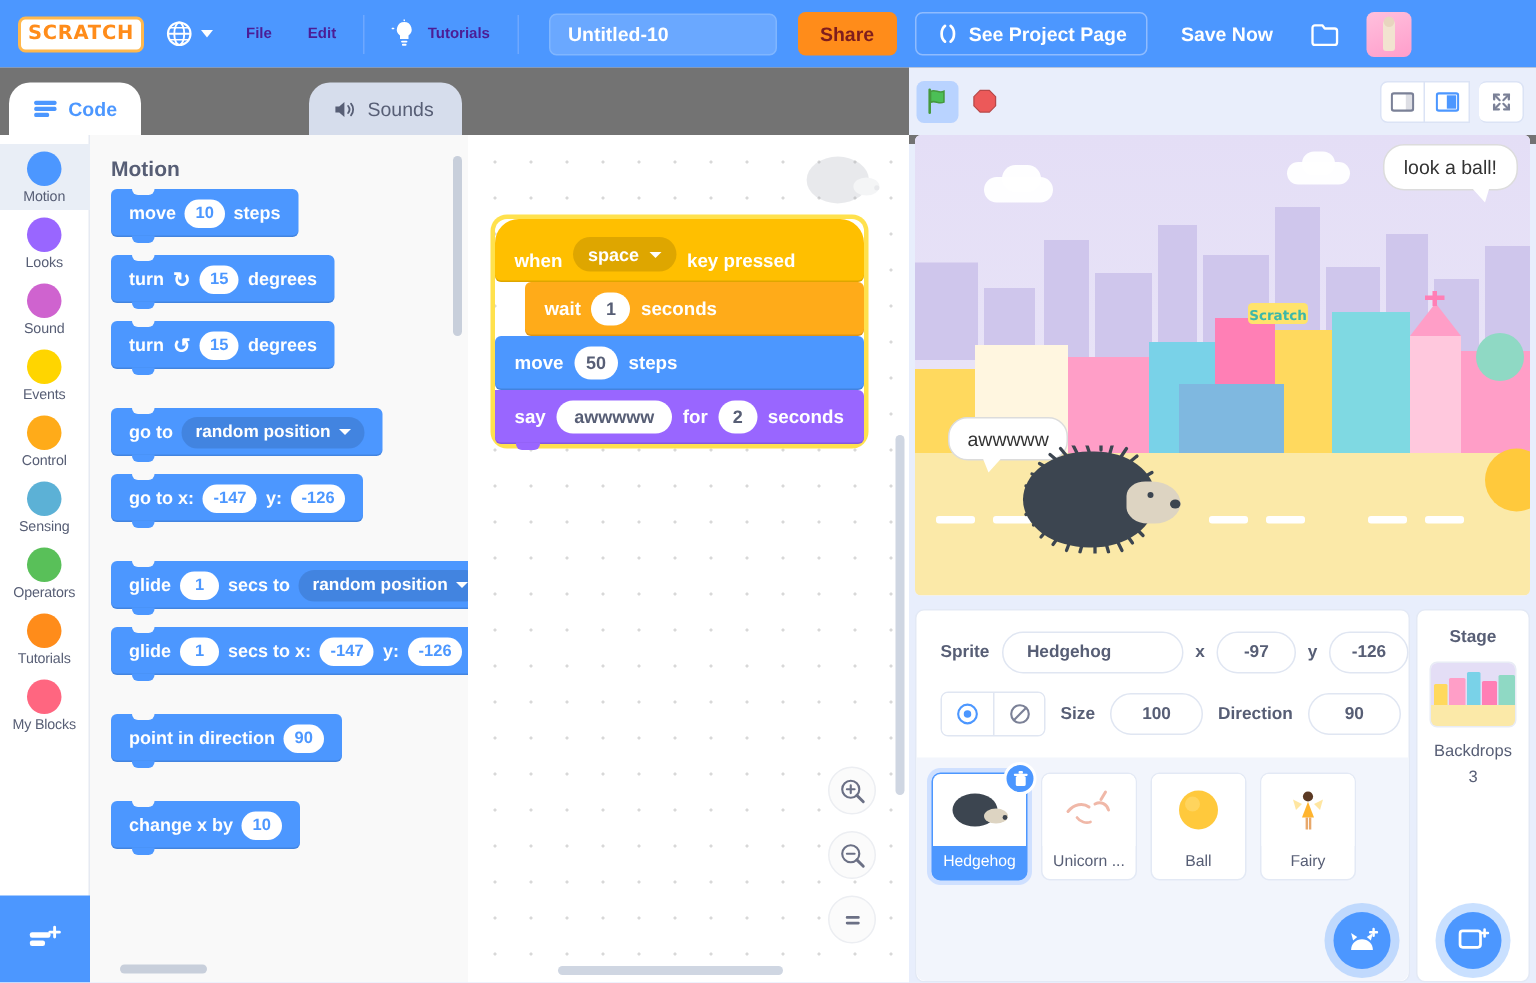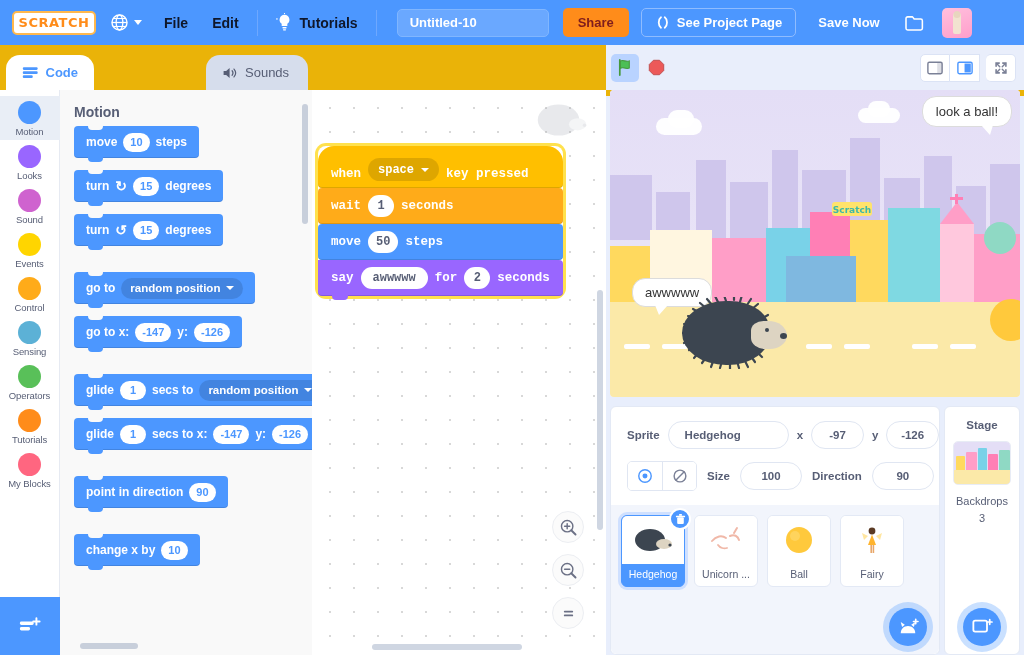--- a/index.html
+++ b/index.html
@@ -12,21 +12,21 @@
   #app { position: relative; width: 1024px; height: 655px; }
 
   
   .menubar {
     position: absolute; left: 0; top: 0; width: 1024px; height: 45px;
     background: #4c97ff; display: flex; align-items: center; gap: 0;
     padding-left: 8px; color: #fff;
   }
   .mb-item {
     display: flex; align-items: center; height: 35px; padding: 0 12px;
-    font-size: 14px; font-weight: bold; color: #0f172a; white-space: nowrap;
+    font-size: 10px; font-weight: bold; color: #4c1d95; white-space: nowrap;
   }
   .logo {
     width: 84px; height: 24px; margin: 0 6px 0 4px;
     display: flex; align-items: center; justify-content: center;
     font-size: 13px; font-weight: bold; letter-spacing: .5px;
     color: #ff8c1a; background: #fff; border-radius: 5px;
     border: 2px solid #ffb84d; font-family: "DejaVu Sans", sans-serif;
     text-shadow: 0 0 0 #fff;
   }
   .globe-wrap { display: flex; align-items: center; gap: 5px; padding: 0 10px 0 8px; }
@@ -58,21 +58,21 @@
     position: relative; overflow: hidden;
   }
   .avatar .fig { position:absolute; left:50%; top:4px; transform:translateX(-50%);
     width:8px; height:22px; background:#f2e3d0; border-radius:4px 4px 2px 2px; }
   .avatar .head { position:absolute; left:50%; top:3px; transform:translateX(-50%);
     width:7px; height:7px; border-radius:50%; background:#e8d5bf; }
 
   
   .tabbar {
     position: absolute; left: 0; top: 45px; width: 1024px; height: 51px;
-    background: #eab308;
+    background: #737373;
   }
   .tab {
     position: absolute; top: 10px; height: 35px;
     border-radius: 14px 14px 0 0; display: flex; align-items: center;
     gap: 7px; padding: 0 16px; font-size: 13px; color: #575e75;
     background: #d6ddec;
   }
   .tab.active { background: #fff; color: #4c97ff; font-weight: bold; }
   #tab-code { left: 6px; width: 88px; }
   #tab-costumes { left: 98px; width: 104px; }
@@ -167,21 +167,21 @@
   .cv-vscroll { position:absolute; right:3px; top:200px; width:6px; height:240px;
                 background:#cfd6e2; border-radius:3px; }
   .cv-hscroll { position:absolute; left:60px; bottom:5px; width:150px; height:6px;
                 background:#cfd6e2; border-radius:3px; }
   .zoomctl { position: absolute; right: 22px; bottom: 26px; display:flex;
              flex-direction:column; gap: 11px; }
   .zbtn { width:32px; height:32px; border-radius:50%; background:#fbfbfb;
           border:1px solid #eceef2; display:flex; align-items:center; justify-content:center; }
 
   
-  .script { position: absolute; left: 6px; top: 56px; font-family: Liberation Mono, monospace; }
+  .script { position: absolute; left: 18px; top: 56px; }
   .sblk {
     position: relative; display: flex; align-items: center; gap: 7px;
     height: 36px; padding: 0 13px; font-size: 12.5px; font-weight: bold; color:#fff;
     white-space: nowrap; box-shadow: inset 0 -1px 0 rgba(0,0,0,.13);
   }
   .glow { box-shadow: 0 0 0 3px #ffe14d; border-radius: 6px; }
   .hat {
     border-radius: 16px 16px 4px 4px; background:#ffbf00; padding-top:6px; height:42px;
     align-items:flex-end; padding-bottom:7px;
   }
@@ -563,21 +563,21 @@
       <circle cx="56" cy="29" r="2" fill="#9aa0ab"></circle>
     </svg>
 
     <div class="script" id="script-stack"><div class="glow" style="display: inline-block; border-radius: 8px;"><div class="sblk hat" style="background: rgb(255, 191, 0);">
             <span>when</span>
             <span class="sdrop">
               <span>space</span>
               <span class="dc"></span>
             </span>
             <span>key pressed</span>
-          </div><div class="sblk s-wait" style="background: rgb(255, 171, 25);">
+          </div><div class="sblk s-wait" style="background: rgb(255, 171, 25); margin-left: 20px;">
             <span>wait</span>
             <span class="sovl">1</span>
             <span>seconds</span>
           </div><div class="sblk s-move" style="background: rgb(76, 151, 255);">
             <span>move</span>
             <span class="sovl">50</span>
             <span>steps</span>
           </div><div class="sblk s-say" style="background: rgb(153, 102, 255);">
             <span>say</span>
             <span class="sovl text">awwwww</span>

